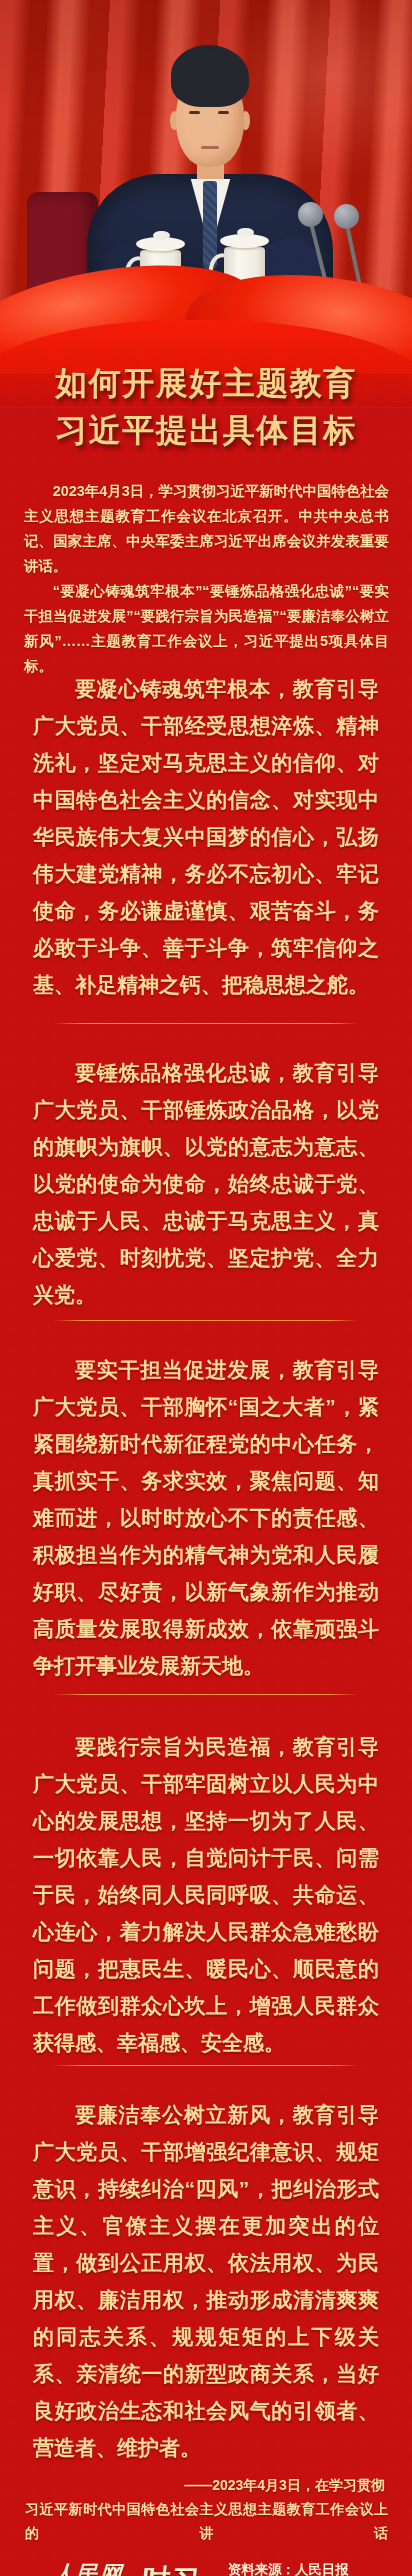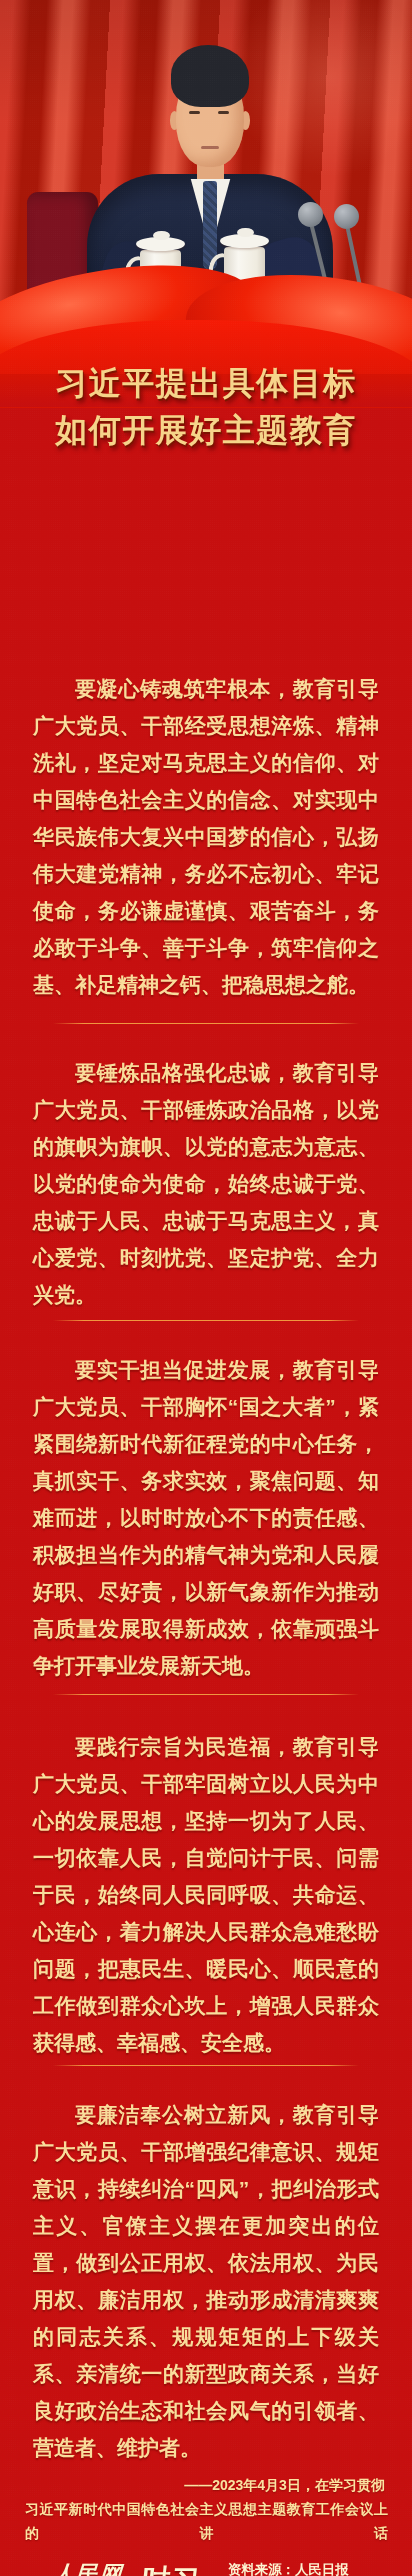--- a/index.html
+++ b/index.html
@@ -170,24 +170,28 @@
     <div class="mic-head m2"></div>
   </div>
   <div class="silk">
     <div class="w1"></div>
     <div class="w2"></div>
     <div class="w3"></div>
     <div class="fade"></div>
   </div>
 
   <div class="title">
+    <div>如何开展好主题教育</div>
     <div>习近平提出具体目标</div>
-    <div>如何开展好主题教育</div>
-  </div>
-
+  </div>
+
+  <div class="intro">
+    <p>2023年4月3日，学习贯彻习近平新时代中国特色社会主义思想主题教育工作会议在北京召开。中共中央总书记、国家主席、中央军委主席习近平出席会议并发表重要讲话。</p>
+    <p>“要凝心铸魂筑牢根本”“要锤炼品格强化忠诚”“要实干担当促进发展”“要践行宗旨为民造福”“要廉洁奉公树立新风”……主题教育工作会议上，习近平提出5项具体目标。</p>
+  </div>
 
   <div class="sec s1">要凝心铸魂筑牢根本，教育引导广大党员、干部经受思想淬炼、精神洗礼，坚定对马克思主义的信仰、对中国特色社会主义的信念、对实现中华民族伟大复兴中国梦的信心，弘扬伟大建党精神，务必不忘初心、牢记使命，务必谦虚谨慎、艰苦奋斗，务必敢于斗争、善于斗争，筑牢信仰之基、补足精神之钙、把稳思想之舵。</div>
   <div class="divider d1"></div>
   <div class="sec s2">要锤炼品格强化忠诚，教育引导广大党员、干部锤炼政治品格，以党的旗帜为旗帜、以党的意志为意志、以党的使命为使命，始终忠诚于党、忠诚于人民、忠诚于马克思主义，真心爱党、时刻忧党、坚定护党、全力兴党。</div>
   <div class="divider d2"></div>
   <div class="sec s3">要实干担当促进发展，教育引导广大党员、干部胸怀“国之大者”，紧紧围绕新时代新征程党的中心任务，真抓实干、务求实效，聚焦问题、知难而进，以时时放心不下的责任感、积极担当作为的精气神为党和人民履好职、尽好责，以新气象新作为推动高质量发展取得新成效，依靠顽强斗争打开事业发展新天地。</div>
   <div class="divider d3"></div>
   <div class="sec s4">要践行宗旨为民造福，教育引导广大党员、干部牢固树立以人民为中心的发展思想，坚持一切为了人民、一切依靠人民，自觉问计于民、问需于民，始终同人民同呼吸、共命运、心连心，着力解决人民群众急难愁盼问题，把惠民生、暖民心、顺民意的工作做到群众心坎上，增强人民群众获得感、幸福感、安全感。</div>
   <div class="divider d4"></div>
   <div class="sec s5">要廉洁奉公树立新风，教育引导广大党员、干部增强纪律意识、规矩意识，持续纠治“四风”，把纠治形式主义、官僚主义摆在更加突出的位置，做到公正用权、依法用权、为民用权、廉洁用权，推动形成清清爽爽的同志关系、规规矩矩的上下级关系、亲清统一的新型政商关系，当好良好政治生态和社会风气的引领者、营造者、维护者。</div>

